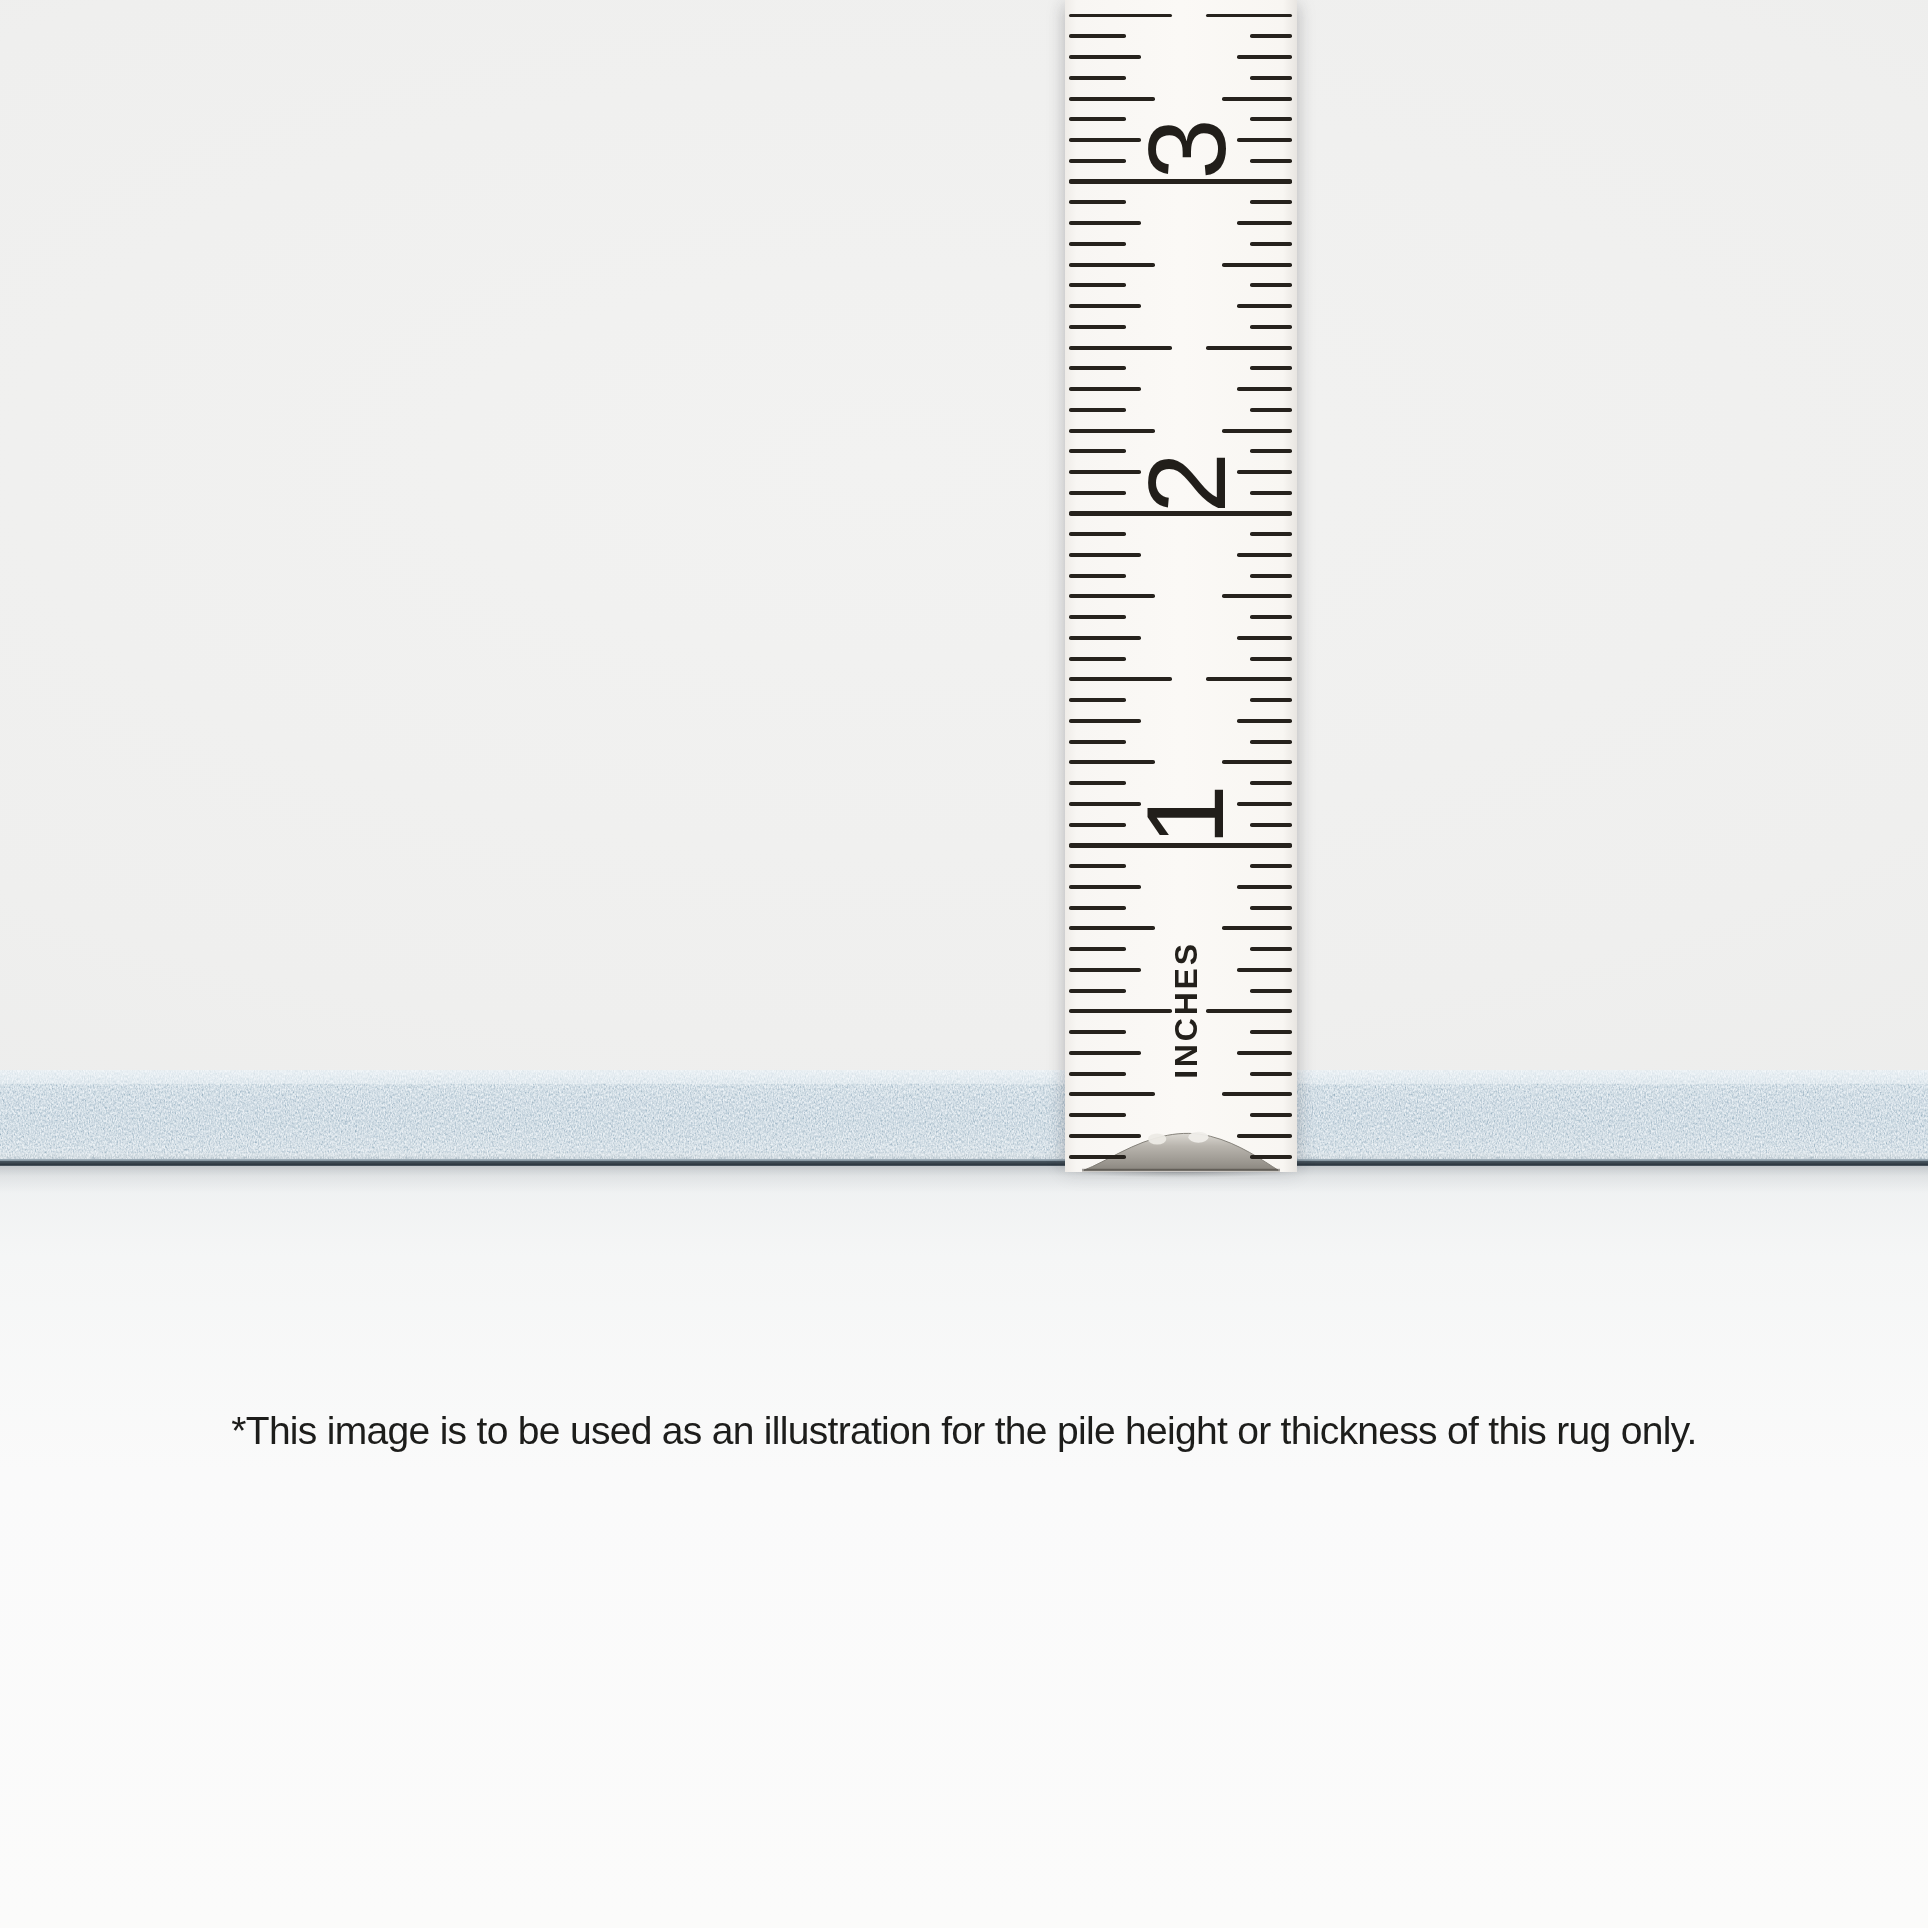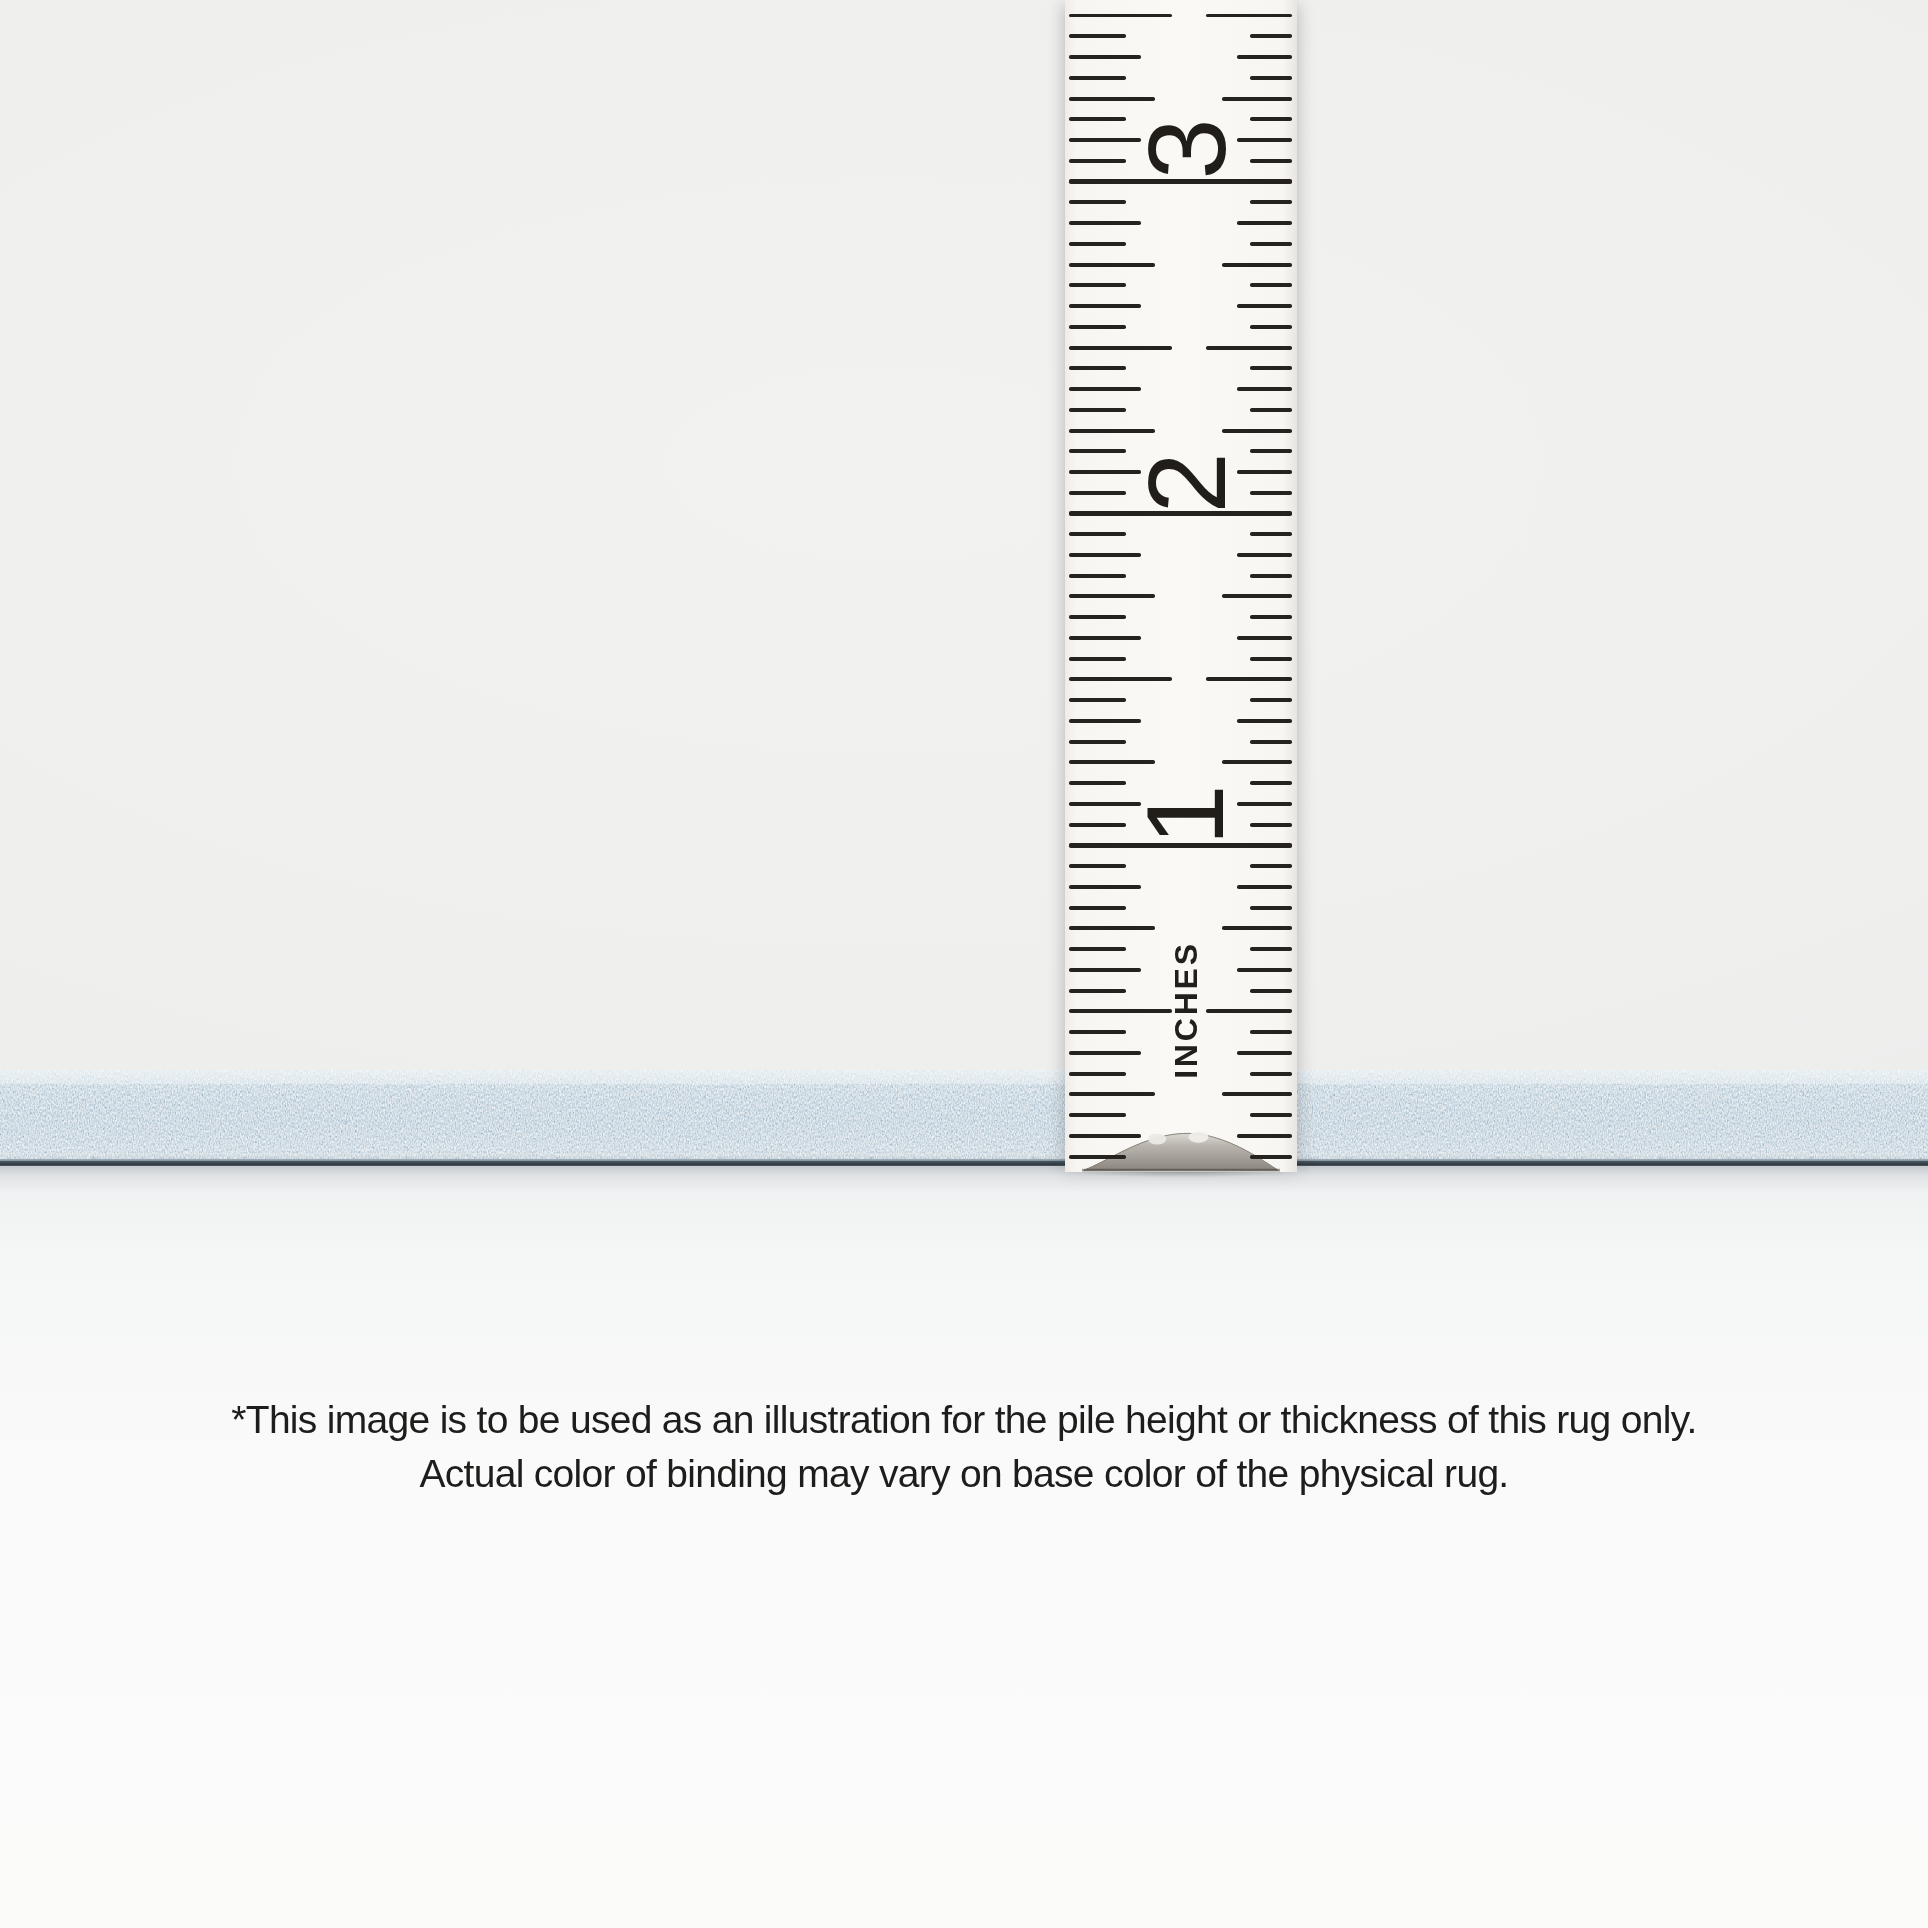--- a/index.html
+++ b/index.html
@@ -80,21 +80,21 @@
     position:absolute; left:1071px; top:1163px; width:220px; height:14.7px;
     background:radial-gradient(50% 50% at 50% 50%, rgba(55,60,65,0.35) 0%, rgba(70,75,80,0.12) 60%, rgba(90,95,100,0) 100%);
   }
 
   
   .disclaimer {
     position:absolute; left:0; top:1392px; width:1928px;
     text-align:center; color:#1d1d1b;
     font-size:39px; line-height:53px; letter-spacing:-0.7px; font-weight:400;
   }
-  .disclaimer p { margin:1px; }
+  .disclaimer p { margin:12px; }
 </style>
 </head>
 <body>
 
 <div id="canvas">
 
   <div class="bg"></div>
   <div class="floor"></div>
 
   <div class="rug">
@@ -244,17 +244,16 @@
       <div class="tick left eighth" style="top: 55px;"></div>
       <div class="tick right eighth" style="top: 55px;"></div>
       <div class="tick left sixteenth" style="top: 34px;"></div>
       <div class="tick right sixteenth" style="top: 34px;"></div>
       <div class="tick left half" style="top: 13.5px;"></div>
       <div class="tick right half" style="top: 13.5px;"></div>
     </div>
 
   <div class="disclaimer">
     <p>*This image is to be used as an illustration for the pile height or thickness of this rug only.</p>
-    <p>Actual color of binding may vary on base color of the physical rug.</p>
   </div>
 
 </div>
 
 
 </body></html>

